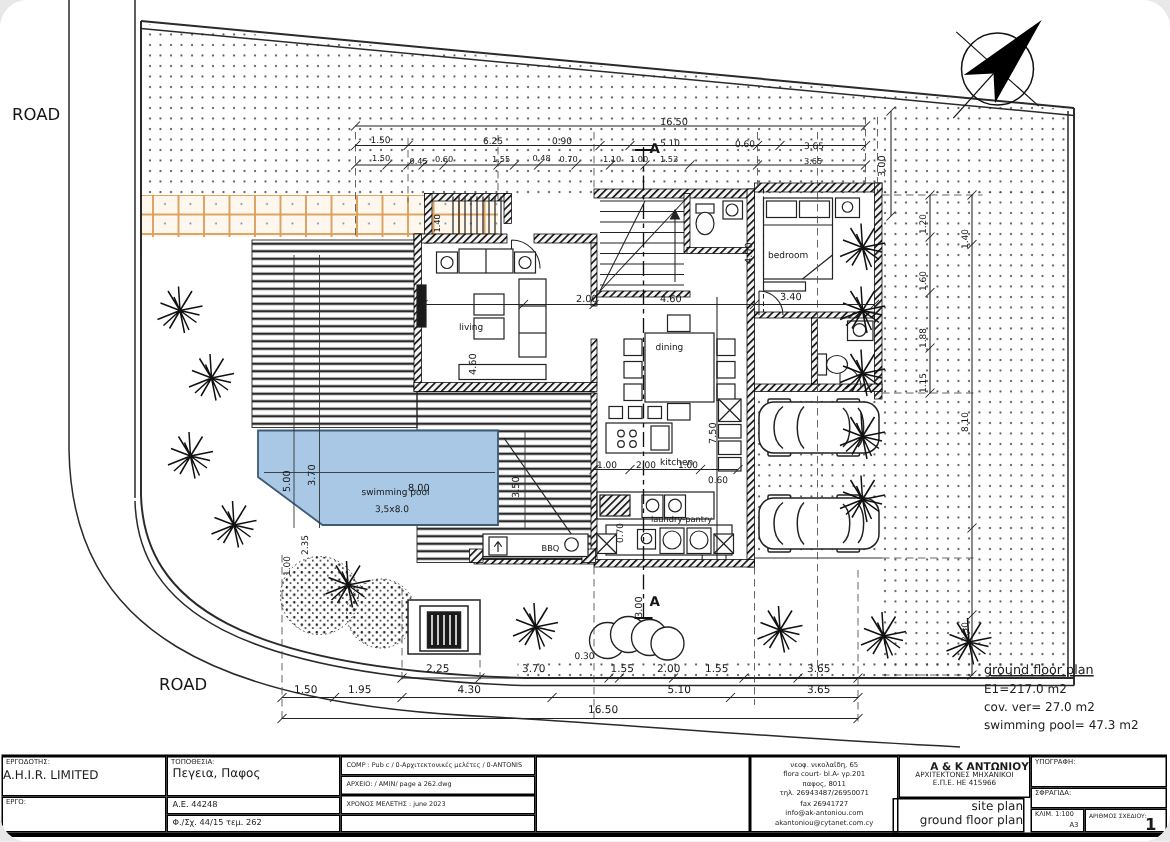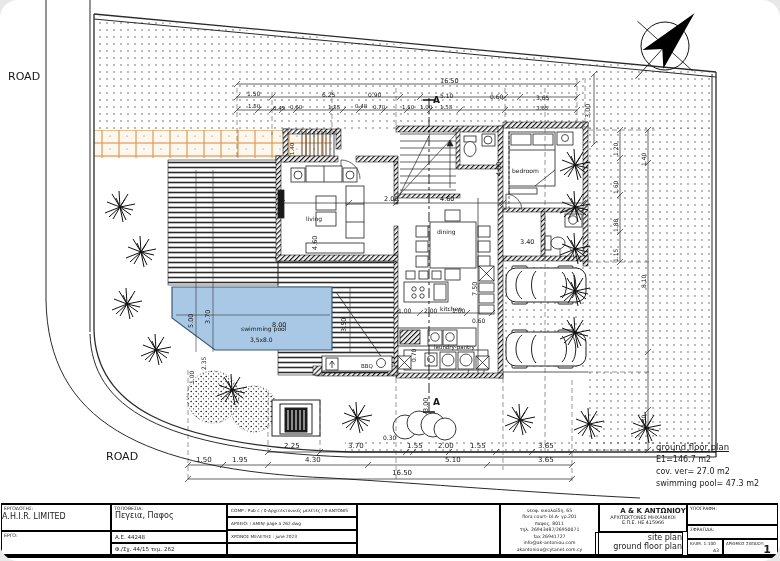--- a/index.html
+++ b/index.html
@@ -372,42 +372,42 @@
       <span class="a" style="left: 585px; top: 118px; font-size: 6.5px; transform: rotate(-90deg);">3.00</span>
       <span class="a" style="left: 613px; top: 156px; font-size: 6px; transform: rotate(-90deg);">1.20</span>
       <span class="a" style="left: 613px; top: 194px; font-size: 6px; transform: rotate(-90deg);">1.60</span>
       <span class="a" style="left: 613px; top: 232px; font-size: 6px; transform: rotate(-90deg);">1.88</span>
       <span class="a" style="left: 613px; top: 262px; font-size: 6px; transform: rotate(-90deg);">1.15</span>
       <span class="a" style="left: 641px; top: 166px; font-size: 6px; transform: rotate(-90deg);">1.40</span>
       <span class="a" style="left: 641px; top: 288px; font-size: 6px; transform: rotate(-90deg);">8.10</span>
       <span class="a" style="left: 641px; top: 428px; font-size: 6px; transform: rotate(-90deg);">2.50</span>
       <span class="a" style="left: 384px; top: 196px; font-size: 6.5px;">2.00</span>
       <span class="a" style="left: 440px; top: 196px; font-size: 6.5px;">4.60</span>
-      <span class="a" style="left: 520px; top: 195px; font-size: 6.5px; margin-top: 44px;">3.40</span>
+      <span class="a" style="left: 520px; top: 195px; font-size: 6.5px;">3.40</span>
       <span class="a" style="left: 496px; top: 176px; font-size: 6.5px; transform: rotate(-90deg);">4.00</span>
       <span class="a" style="left: 472px; top: 296px; font-size: 6.5px; transform: rotate(-90deg);">7.50</span>
       <span class="a" style="left: 312px; top: 250px; font-size: 6.5px; transform: rotate(-90deg);">4.60</span>
       <span class="a" style="left: 290px; top: 155px; font-size: 5.5px; transform: rotate(-90deg);">1.40</span>
       <span class="a" style="left: 398px; top: 308px; font-size: 6px;">1.00</span>
       <span class="a" style="left: 424px; top: 308px; font-size: 6px;">2.00</span>
       <span class="a" style="left: 452px; top: 308px; font-size: 6px;">1.00</span>
       <span class="a" style="left: 472px; top: 318px; font-size: 6px;">0.60</span>
       <span class="a" style="left: 411px; top: 362px; font-size: 6px; transform: rotate(-90deg);">0.70</span>
       <span class="a" style="left: 423px; top: 412px; font-size: 6.5px; transform: rotate(-90deg);">3.00</span>
       <span class="a" style="left: 272px; top: 322px; font-size: 6.5px;">8.00</span>
       <span class="a" style="left: 188px; top: 328px; font-size: 6.5px; transform: rotate(-90deg);">5.00</span>
       <span class="a" style="left: 205px; top: 324px; font-size: 6.5px; transform: rotate(-90deg);">3.70</span>
       <span class="a" style="left: 341px; top: 332px; font-size: 6.5px; transform: rotate(-90deg);">3.50</span>
       <span class="a" style="left: 201px; top: 370px; font-size: 6px; transform: rotate(-90deg);">2.35</span>
       <span class="a" style="left: 189px; top: 384px; font-size: 6px; transform: rotate(-90deg);">1.00</span>
     </div>
 
 <div id="notes">
   <div class="t">ground floor plan</div>
-  <div>E1=146.7 m2</div>
+  <div>E1=217.0 m2</div>
   <div>cov. ver= 27.0 m2</div>
   <div>swimming pool=  47.3 m2</div>
 </div>
 
 <div id="titleblock">
   <div class="tb" style="left:0;top:0;width:110px;height:27px;">
     <div class="lab">ΕΡΓΟΔΟΤΗΣ:</div>
     <div style="font-size:8px;text-align:left;margin-top:1px;">A.H.I.R. LIMITED</div>
   </div>
   <div class="tb" style="left:0;top:27px;width:110px;height:24px;">

